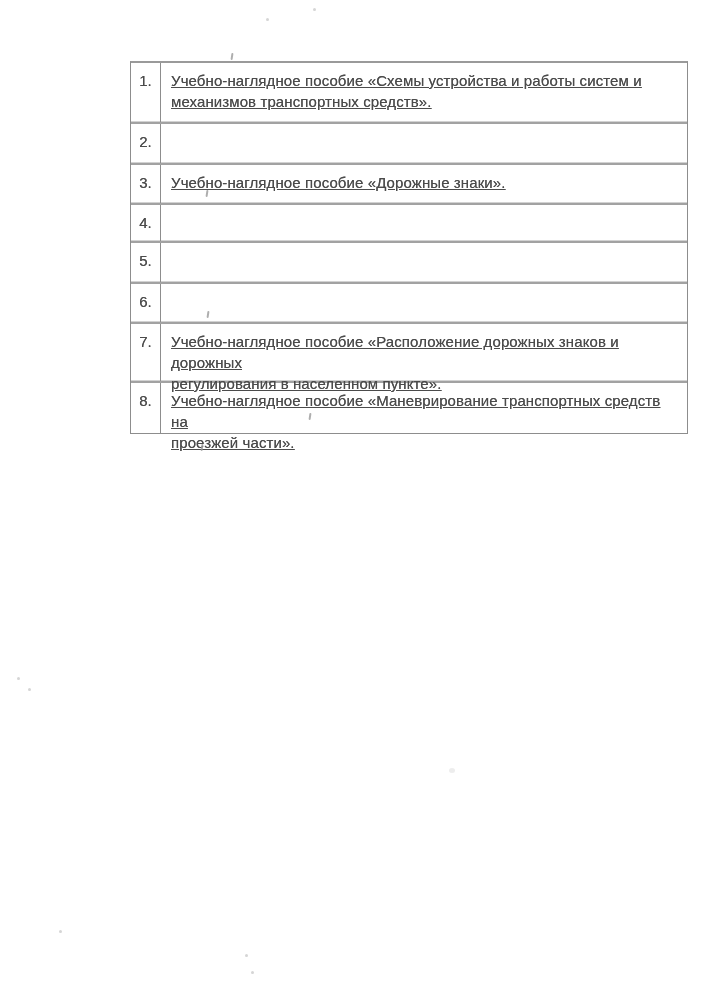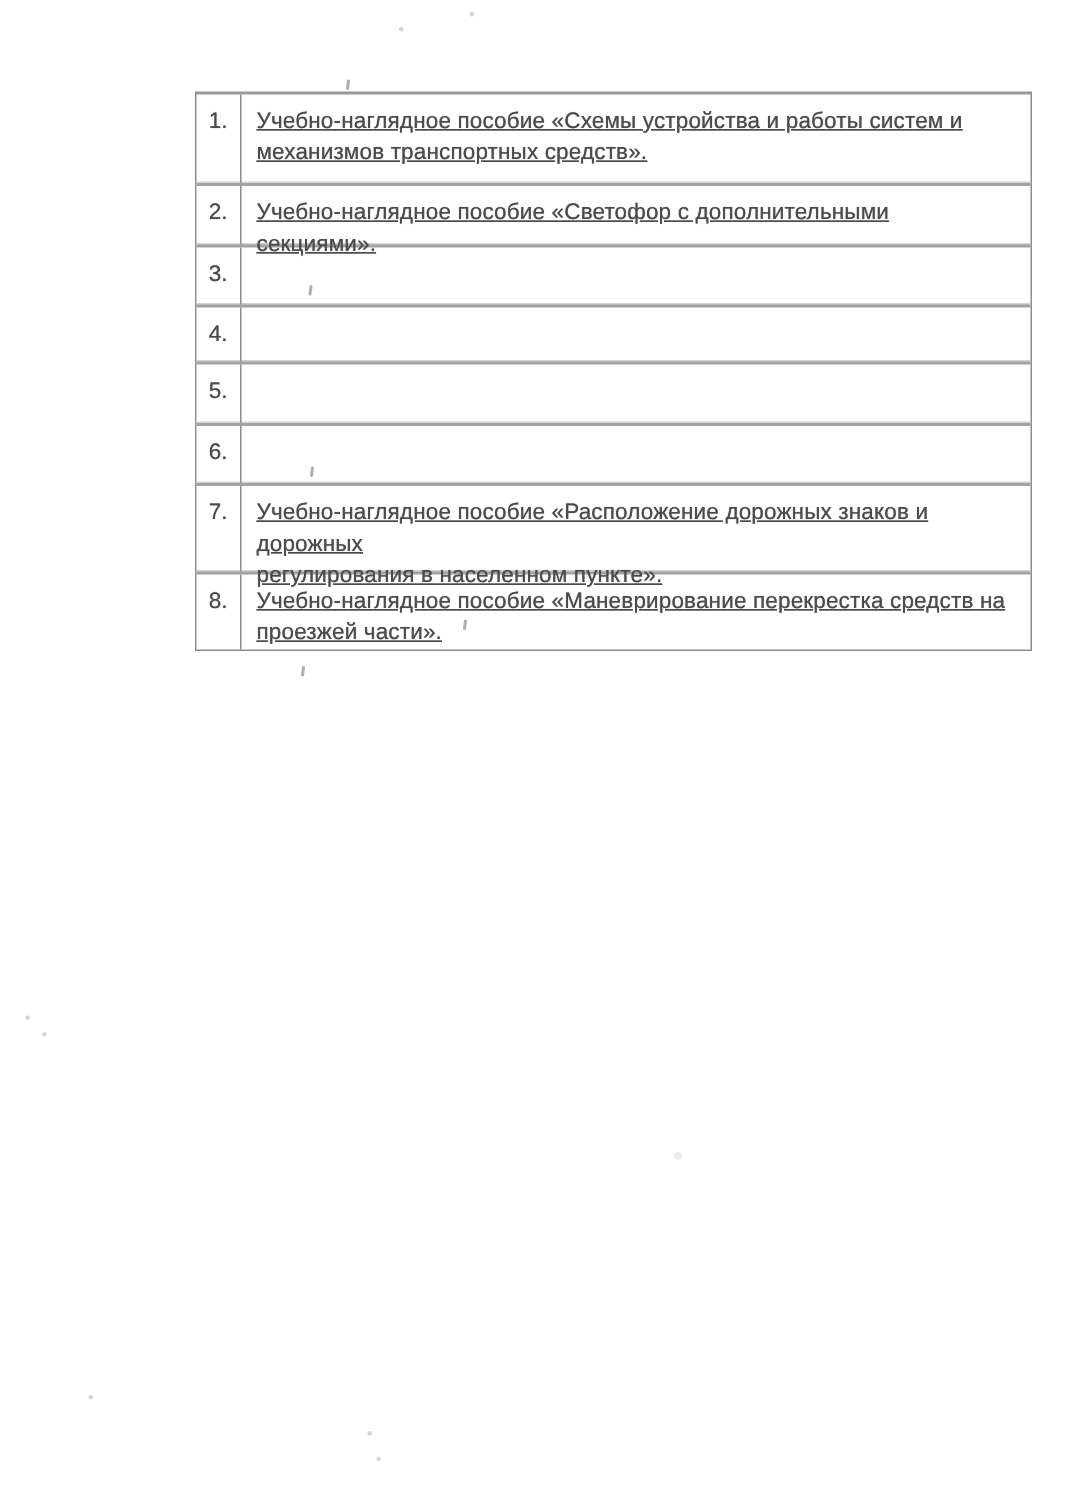--- a/index.html
+++ b/index.html
@@ -103,25 +103,25 @@
   <div class="doc-table">
 
     <div class="doc-row r1">
       <div class="cell-num">1.</div>
       <div class="cell-text">Учебно-наглядное пособие «Схемы устройства и работы систем и
 механизмов транспортных средств».</div>
     </div>
 
     <div class="doc-row r2">
       <div class="cell-num">2.</div>
-      <div class="cell-text">Учебно-наглядное пособие «Светофор с дополнительными секциями».</div>
     </div>
 
     <div class="doc-row r3">
       <div class="cell-num">3.</div>
+      <div class="cell-text">Учебно-наглядное пособие «Дорожные знаки».</div>
     </div>
 
     <div class="doc-row r4">
       <div class="cell-num">4.</div>
     </div>
 
     <div class="doc-row r5">
       <div class="cell-num">5.</div>
     </div>
 
@@ -130,21 +130,21 @@
     </div>
 
     <div class="doc-row r7">
       <div class="cell-num">7.</div>
       <div class="cell-text">Учебно-наглядное пособие «Расположение дорожных знаков и дорожных
 регулирования в населенном пункте».</div>
     </div>
 
     <div class="doc-row r8">
       <div class="cell-num">8.</div>
-      <div class="cell-text">Учебно-наглядное пособие «Маневрирование перекрестка средств на
+      <div class="cell-text">Учебно-наглядное пособие «Маневрирование транспортных средств на
 проезжей части».</div>
     </div>
 
   </div>
 
   <div class="artifact tick" style="left:231px; top:53px;"></div>
   <div class="artifact tick" style="left:206px; top:190px;"></div>
   <div class="artifact tick" style="left:207px; top:311px;"></div>
   <div class="artifact tick" style="left:309px; top:413px;"></div>
   <div class="artifact tick" style="left:201px; top:444px;"></div>

